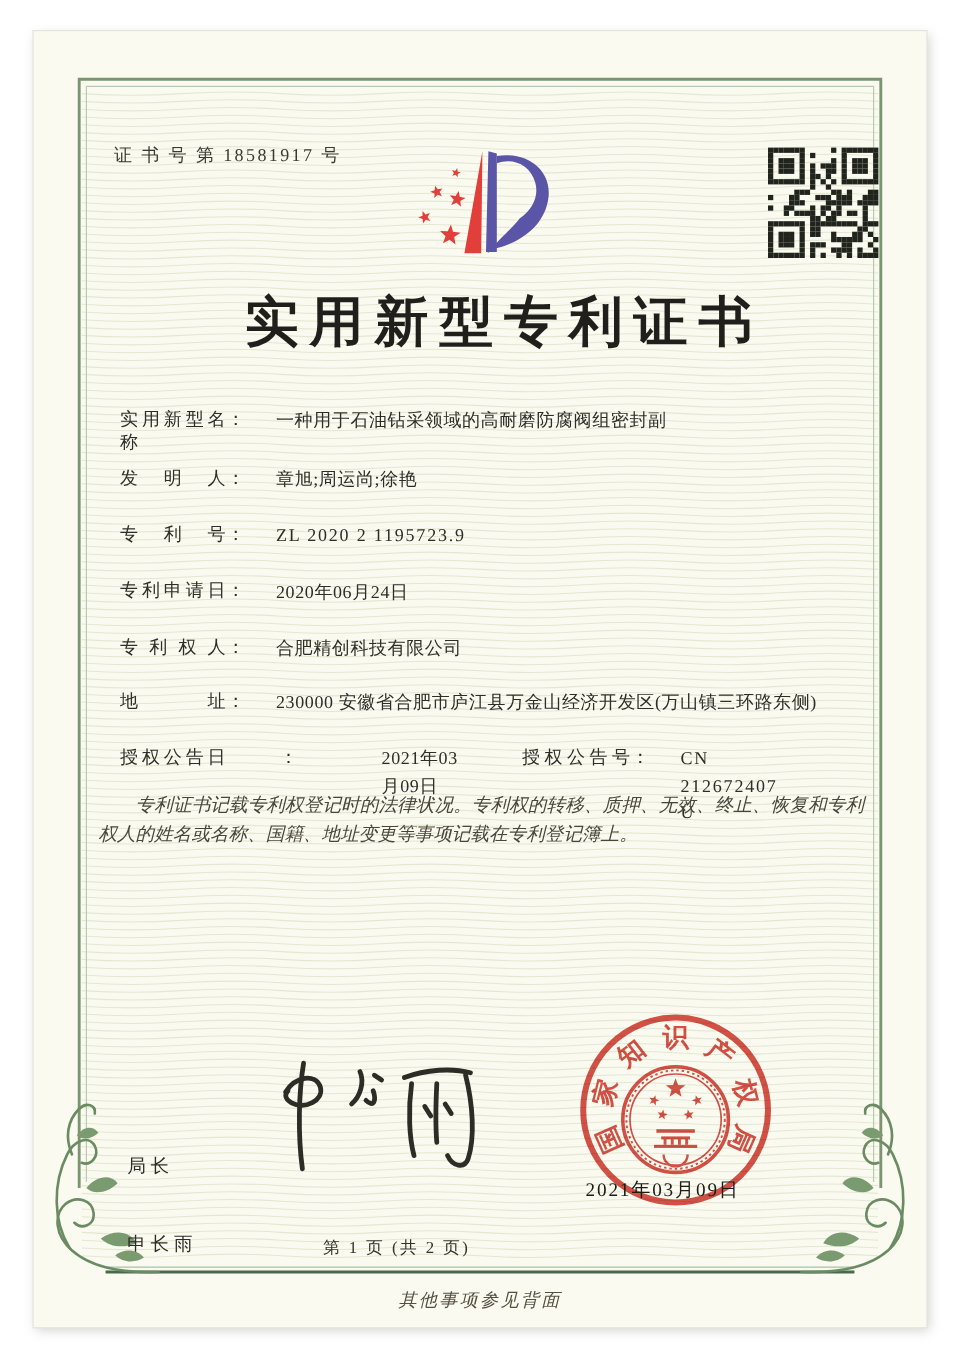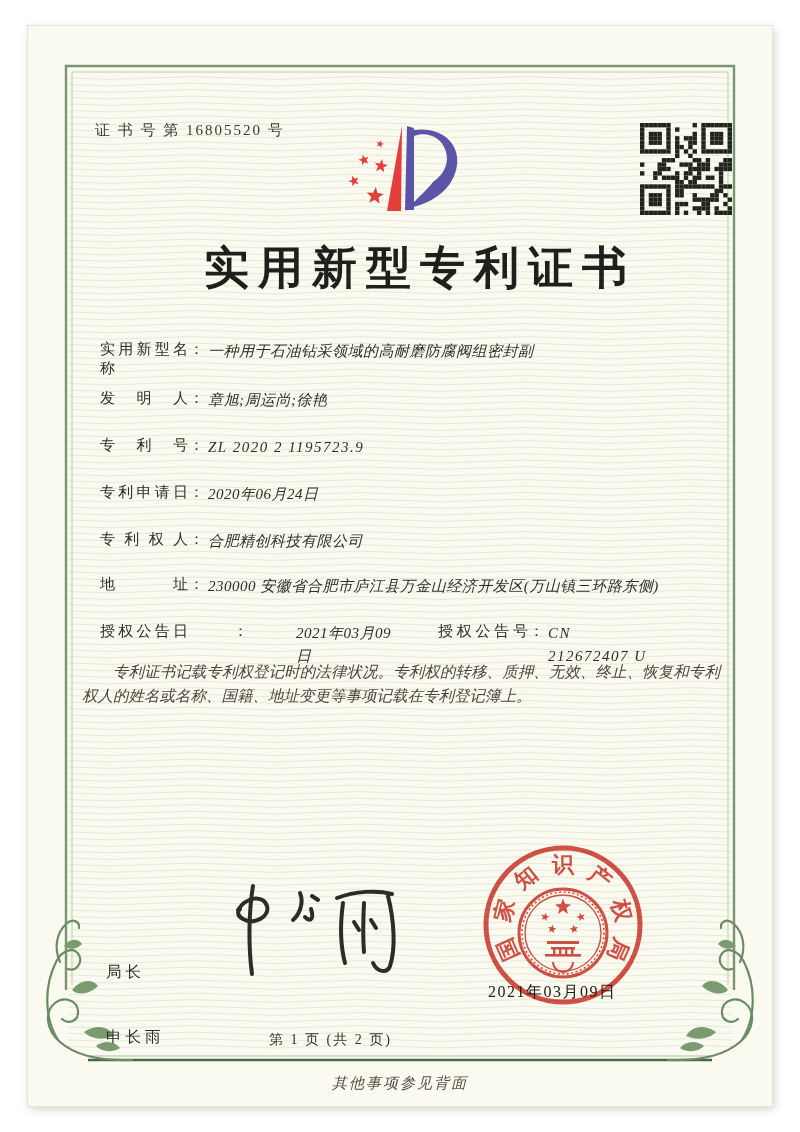--- a/index.html
+++ b/index.html
@@ -9,21 +9,21 @@
          background:#fbfaf0;box-shadow:0 0 0 1px #e4e4de, 2px 3px 9px rgba(90,90,80,.28);}
   .overlay{position:absolute;left:0;top:0;width:800px;height:1132px;}
   .txt{position:absolute;line-height:1.35;}
   .certno{left:95px;top:120px;font-size:15px;letter-spacing:2px;color:#3a3a32;}
   .title{left:0;top:238px;width:800px;text-align:center;font-size:45px;font-weight:600;
          letter-spacing:9px;color:#201f1b;margin:0;position:absolute;
          font-family:"Liberation Serif","DejaVu Serif",serif;padding-left:20px;}
   .frow{position:absolute;left:100px;display:flex;align-items:flex-start;font-size:15px;color:#2e2d28;}
   .flabel{display:inline-block;width:88px;text-align:justify;text-align-last:justify;flex:none;}
   .fcolon{flex:none;margin-left:1px;}
-  .fval{margin-left:4px;max-width:462px;line-height:1.5;letter-spacing:.5px;font-style:italic;}
+  .fval{margin-left:26px;max-width:462px;line-height:1.5;letter-spacing:.5px;}
   .fval.num{letter-spacing:1.5px;}
   .frow.double{width:548px;gap:44px;}
   .g2{display:flex;margin-left:auto;}
   .g2 .flabel{width:90px;}
   .paras{position:absolute;left:82px;top:660px;width:638px;font-size:15.5px;line-height:23.5px;
          color:#4a463c;font-style:italic;text-align:justify;}
   .paras p{margin:0;text-indent:2em;}
   .signer{position:absolute;left:106px;top:918px;font-family:"Liberation Sans","DejaVu Sans",sans-serif;
           font-size:15.5px;letter-spacing:4px;color:#2c2b26;}
   .signer div{margin-bottom:11px;margin-top:44px;}
@@ -499,21 +499,21 @@
           <rect x="559" y="949" width="2.4" height="5"></rect>
           <rect x="565" y="949" width="2.4" height="5"></rect>
           <rect x="571" y="949" width="2.4" height="5"></rect>
           <rect x="545" y="954" width="36" height="2.6"></rect>
         </g>
         <path d="M553 962 A 10 10 0 0 0 573 962" fill="none" stroke="#cf3a30" stroke-width="2"></path>
       </g>
     </g>
   </svg>
 
-  <div class="txt certno">证 书 号 第 16805520 号</div>
+  <div class="txt certno">证 书 号 第 18581917 号</div>
   <h1 class="title">实用新型专利证书</h1>
 
   <div class="frow" style="top:340px">
     <span class="flabel">实用新型名称</span>
       <span class="fcolon">：</span>
     <span class="fval">一种用于石油钻采领域的高耐磨防腐阀组密封副</span>
   </div>
   <div class="frow" style="top:389px">
     <span class="flabel">发明人</span>
       <span class="fcolon">：</span>

